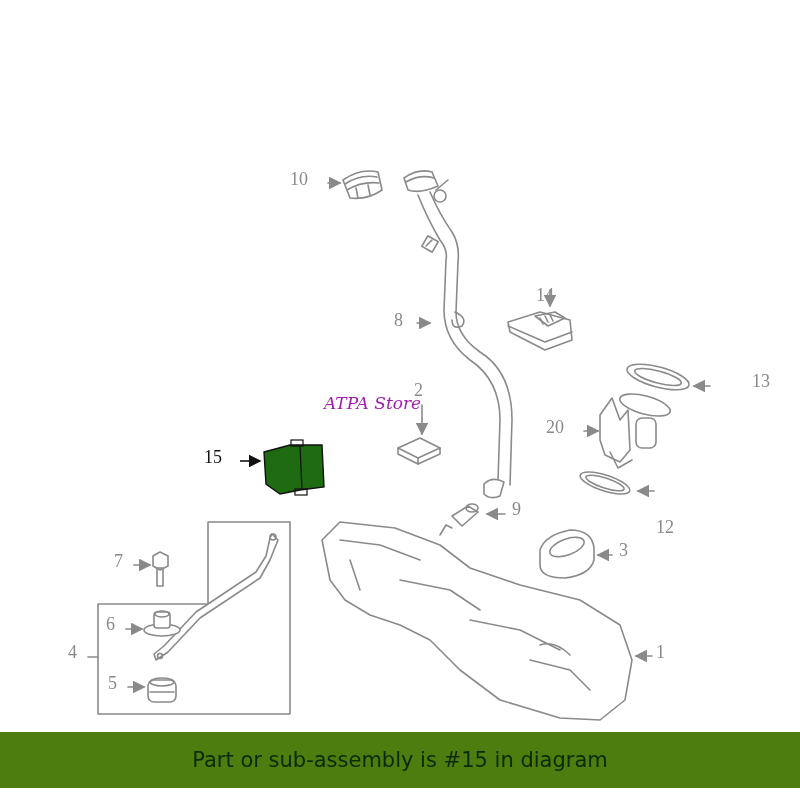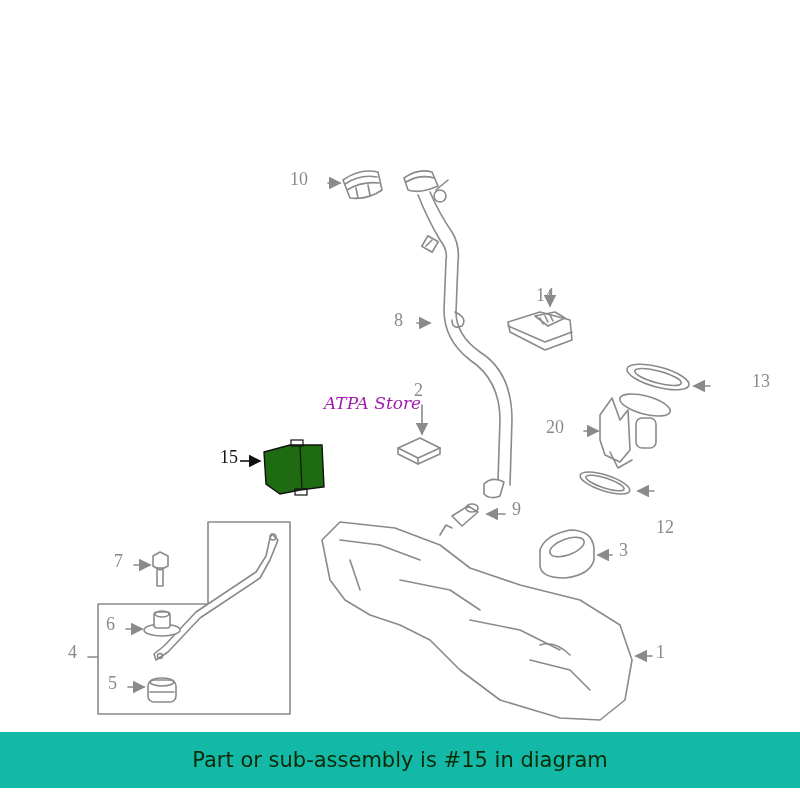--- a/index.html
+++ b/index.html
@@ -1,21 +1,21 @@
 <!DOCTYPE html>
 <html><head>
 <meta charset="utf-8">
 <style>
   html, body { margin:0; padding:0; background:#ffffff; }
   body { width:800px; height:800px; position:relative; overflow:hidden; font-family:"DejaVu Sans", sans-serif; }
   #diagram { position:absolute; left:0; top:0; width:800px; height:744px; }
   .callout { position:absolute; font-family:Liberation Serif, serif; font-size:18px; color:#8a8a8a; line-height:1; }
   .callout.highlight { color:#111111; }
   .watermark { position:absolute; left:324px; top:393px; font-family:"DejaVu Serif", serif; font-style:italic; font-size:17px; color:#a21caf; }
-  .banner { position:absolute; left:0; top:732px; width:800px; height:56px; background:#14b8a6; display:flex; flex-direction:column; align-items:center; justify-content:center; }
+  .banner { position:absolute; left:0; top:732px; width:800px; height:56px; background:#4d7c0f; display:flex; flex-direction:column; align-items:center; justify-content:center; }
   .banner span { font-family:"DejaVu Sans", sans-serif; font-size:21px; color:#0d2a08; line-height:24px; }
 </style>
 </head>
 <body>
 
 <svg id="diagram" viewBox="0 0 800 744" xmlns="http://www.w3.org/2000/svg">
   <defs>
     <marker id="arr" markerWidth="8" markerHeight="8" refX="7" refY="4" orient="auto">
       <path d="M0,0 L8,4 L0,8 z" fill="#8a8a8a"></path>
     </marker>
@@ -152,19 +152,19 @@
 <span class="callout" style="left:546px;top:418px;">20</span>
 <span class="callout" style="left:656px;top:477px;margin-top:41px;">12</span>
 <span class="callout" style="left:414px;top:381px;">2</span>
 <span class="callout" style="left:512px;top:500px;">9</span>
 <span class="callout" style="left:619px;top:541px;">3</span>
 <span class="callout" style="left:656px;top:643px;">1</span>
 <span class="callout" style="left:114px;top:552px;">7</span>
 <span class="callout" style="left:106px;top:615px;">6</span>
 <span class="callout" style="left:68px;top:643px;">4</span>
 <span class="callout" style="left:108px;top:674px;">5</span>
-<span class="callout highlight" style="left:220px;top:448px;">15</span>
+<span class="callout highlight" style="left:204px;top:448px;">15</span>
 
 <span class="watermark">ATPA Store</span>
 
 <div class="banner">
   <span>Part or sub-assembly is #15 in diagram</span>
 </div>
 
 </body></html>

